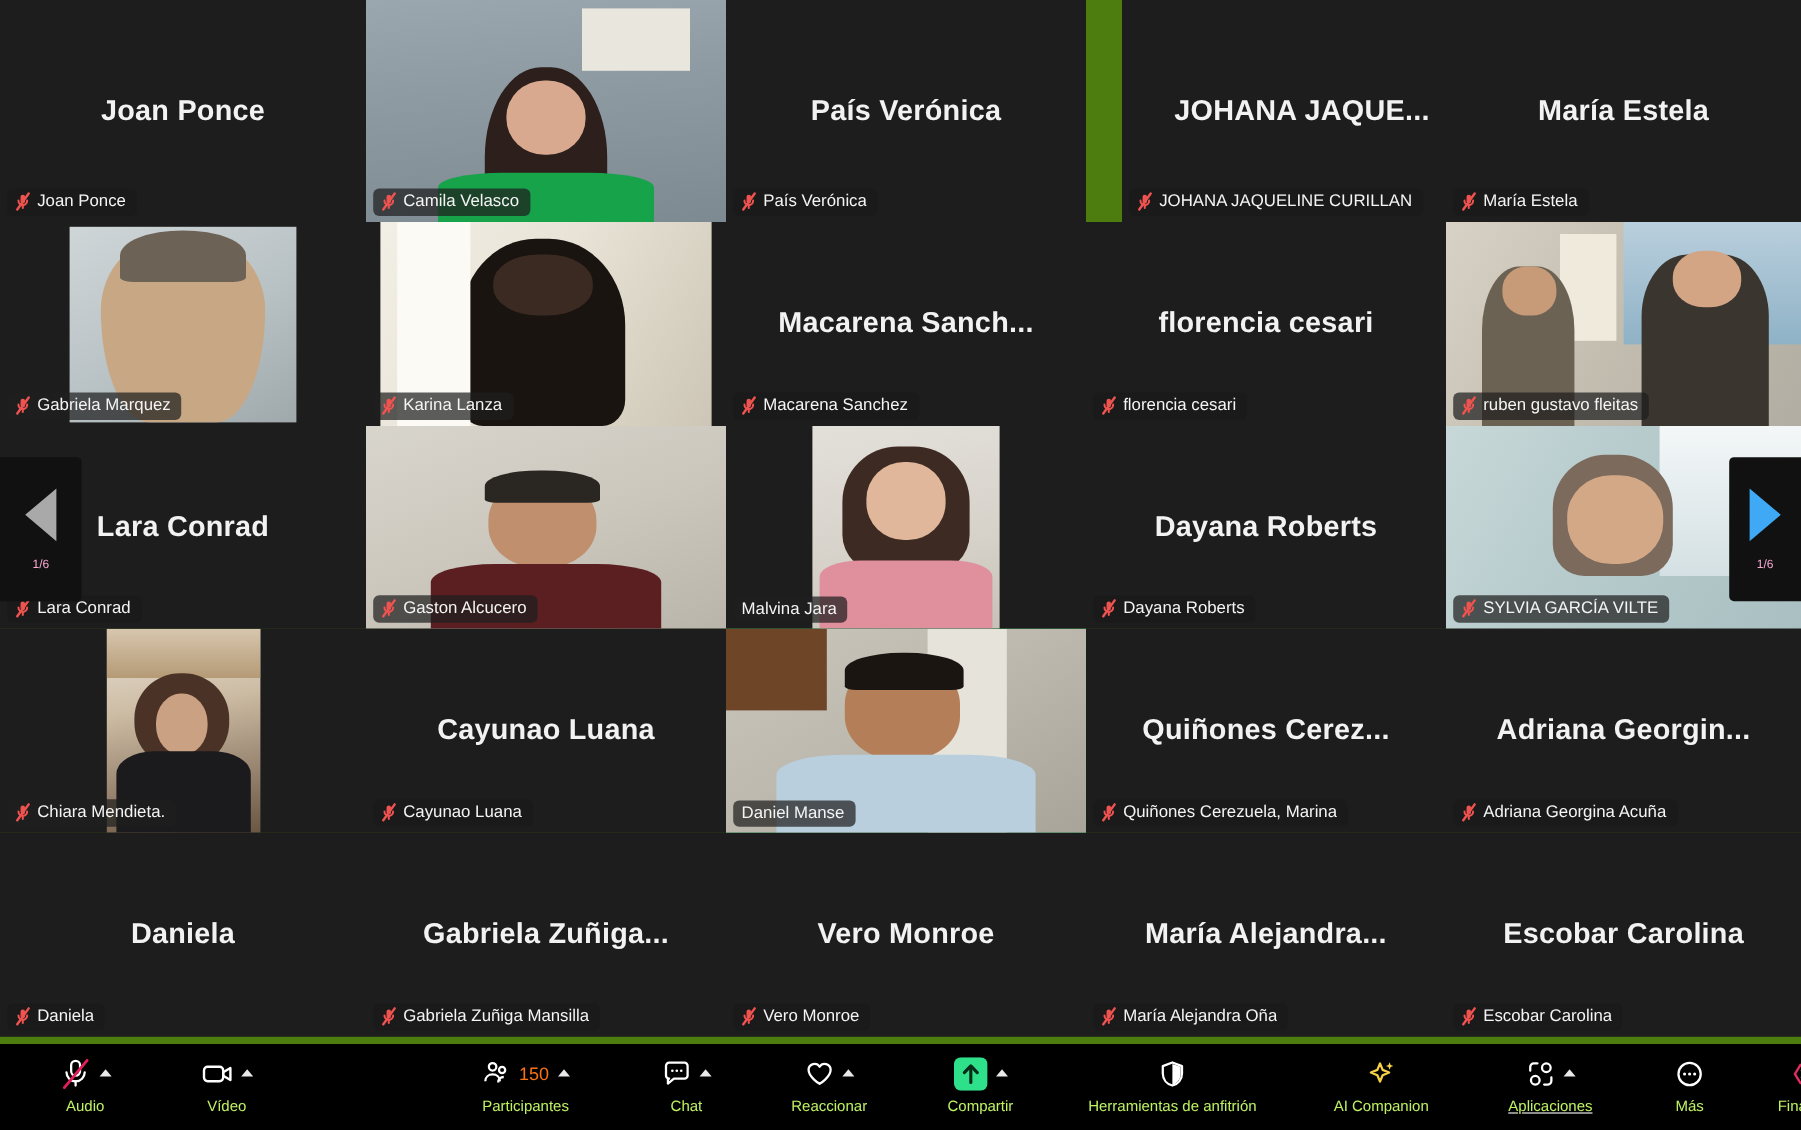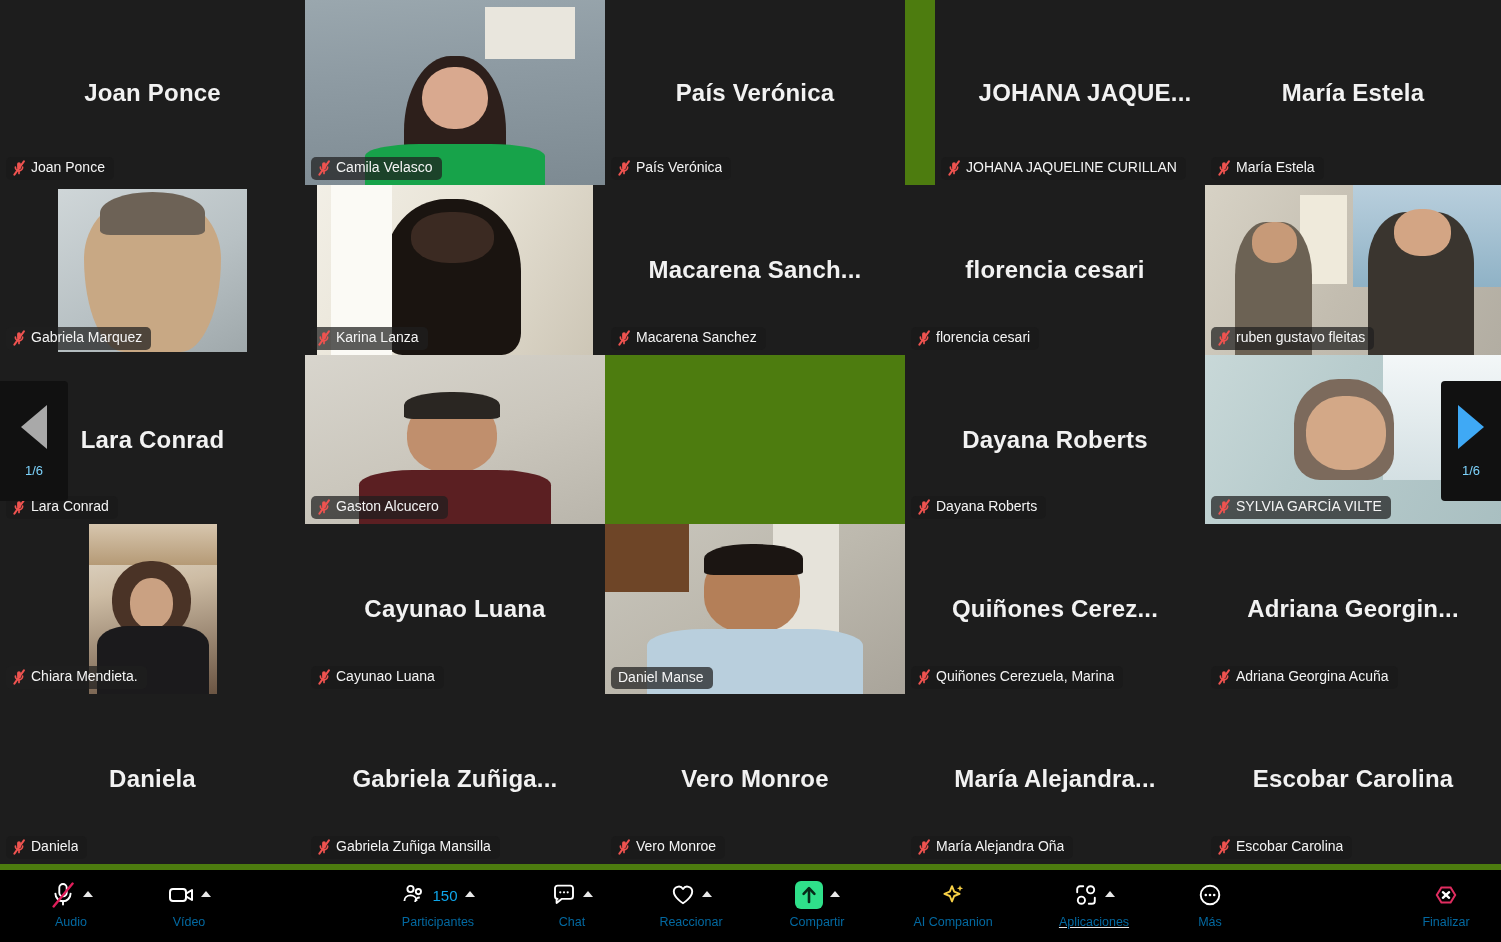--- a/index.html
+++ b/index.html
@@ -47,40 +47,40 @@
     background:#111; border-radius:4px;
     display:flex; flex-direction:column;
     align-items:center; justify-content:center; gap:4px;
     z-index:30;
   }
   #nav-prev{ left:0; top:381px; border-radius:0 4px 4px 0;}
   #nav-next{ left:1441px; width:60px; top:381px; border-radius:4px 0 0 4px;}
   .pagenav .tri{ width:0;height:0; }
   .tri-left{ border-top:22px solid transparent; border-bottom:22px solid transparent; border-right:26px solid #a9a9a9; }
   .tri-right{ border-top:22px solid transparent; border-bottom:22px solid transparent; border-left:26px solid #3fa9f5; }
-  .pagenav .pg{ font-size:13px; color:#7dd3fc; margin-top:10px; }
+  .pagenav .pg{ font-size:10px; color:#f9a8d4; margin-top:10px; }
 
   
   #toolbar{
     position:absolute; left:0; bottom:0; width:1501px; height:72px;
     background:#000; display:flex; align-items:stretch;
   }
   .tb-item{
     display:flex; flex-direction:column; align-items:center; justify-content:flex-start;
     padding-top:8px; position:relative; color:#e9e9e9;
   }
   .tb-row{ display:flex; align-items:center; gap:7px; height:34px; }
-  .tb-label{ font-size:12.5px; color:#0369a1; margin-top:3px; white-space:nowrap; }
+  .tb-label{ font-size:12.5px; color:#bef264; margin-top:3px; white-space:nowrap; }
   .caret{
     width:0;height:0;
     border-left:5px solid transparent; border-right:5px solid transparent;
     border-bottom:6px solid #e9e9e9;
     margin-top:-2px;
   }
-  .count{ font-size:15px; color:#0ea5e9; }
+  .count{ font-size:15px; color:#f97316; }
   .ico{ display:block; }
   #tb-left{ display:flex; align-items:stretch; }
   #tb-center{ display:flex; align-items:stretch; flex:1; justify-content:flex-start; }
   #tb-right{ display:flex; align-items:stretch; }
 </style>
 </head>
 <body>
 
 <div id="app">
 
@@ -293,20 +293,30 @@
                 <path d="M6 2.2a1.9 1.9 0 0 1 1.9 1.9v3.6A1.9 1.9 0 0 1 6 9.6 1.9 1.9 0 0 1 4.1 7.7V4.1A1.9 1.9 0 0 1 6 2.2z" fill="#ef5350" stroke="none"></path>
                 <path d="M2.4 7.2c0 2 1.6 3.6 3.6 3.6s3.6-1.6 3.6-3.6"></path>
                 <path d="M6 10.8v2.6"></path>
               </g>
               <path d="M1.4 14.6L10.9 1.3" stroke="#ef5350" stroke-width="2" stroke-linecap="round"></path>
             </svg>
           </span>
           <span class="label">Gaston Alcucero</span>
         </div>
       </div>
+      <div class="tile" style="left: 605px; top: 355px; width: 300px; height: 169px;">
+        <div class="feed" style="left:72px;top:0px;width:156px;height:169px;background:linear-gradient(170deg,#e3e0da 0%,#d6d2ca 60%,#c6c2b9 100%);">
+          <div style="position:absolute;left:16%;top:10%;width:68%;height:62%;border-radius:44% 44% 30% 30%;background:#3d2a22;"></div>
+          <div style="position:absolute;left:29%;top:18%;width:42%;height:38%;border-radius:48%;background:#e0b79a;"></div>
+          <div style="position:absolute;left:4%;top:66%;width:92%;height:34%;border-radius:24% 24% 0 0;background:#e08f9d;"></div>
+        </div>
+        <div class="namebar onvideo">
+          <span class="label">Malvina Jara</span>
+        </div>
+      </div>
       <div class="tile" style="left: 905px; top: 355px; width: 300px; height: 169px;">
         <div class="placeholder-name">Dayana Roberts</div>
         <div class="namebar">
           <span>
             <svg class="ico " width="12" height="16" viewBox="0 0 12 16" xmlns="http://www.w3.org/2000/svg">
               <g stroke="#ef5350" stroke-width="1.7" fill="none" stroke-linecap="round">
                 <path d="M6 2.2a1.9 1.9 0 0 1 1.9 1.9v3.6A1.9 1.9 0 0 1 6 9.6 1.9 1.9 0 0 1 4.1 7.7V4.1A1.9 1.9 0 0 1 6 2.2z" fill="#ef5350" stroke="none"></path>
                 <path d="M2.4 7.2c0 2 1.6 3.6 3.6 3.6s3.6-1.6 3.6-3.6"></path>
                 <path d="M6 10.8v2.6"></path>
               </g>
@@ -596,20 +606,31 @@
                 <g stroke="#062a18" stroke-width="2.6" stroke-linecap="round" stroke-linejoin="round" fill="none">
                   <path d="M14 21V8"></path>
                   <path d="M8.6 12.8L14 7.2l5.4 5.6"></path>
                 </g>
               </svg>
             </span>
             <span class="caret"></span>
           </div>
           <span class="tb-label">Compartir</span>
         </div>
+        <div class="tb-item" style="width: 198px;">
+          <div class="tb-row">
+            <span>
+              <svg class="ico " width="24" height="24" viewBox="0 0 24 24" xmlns="http://www.w3.org/2000/svg">
+                <path d="M12 2.4l8 3v6.1c0 5.1-3.4 8.9-8 10.1-4.6-1.2-8-5-8-10.1V5.4z" fill="none" stroke="#ffffff" stroke-width="1.9" stroke-linejoin="round"></path>
+                <path d="M12 3.6v17.4c4-1.2 6.9-4.6 6.9-9.2V5.9z" fill="#ffffff"></path>
+              </svg>
+            </span>
+          </div>
+          <span class="tb-label">Herramientas de anfitrión</span>
+        </div>
         <div class="tb-item" style="width: 150px;">
           <div class="tb-row">
             <span>
               <svg class="ico " width="24" height="24" viewBox="0 0 24 24" xmlns="http://www.w3.org/2000/svg">
                 <path d="M11 3.2l2.2 5.4 5.4 2.2-5.4 2.2L11 18.4 8.8 13 3.4 10.8l5.4-2.2z" fill="none" stroke="#f7d046" stroke-width="1.9" stroke-linejoin="round"></path>
                 <path d="M19 2.2l.9 2.2 2.2.9-2.2.9-.9 2.2-.9-2.2-2.2-.9 2.2-.9z" fill="#f7d046"></path>
               </svg>
             </span>
           </div>
           <span class="tb-label">AI Companion</span>

